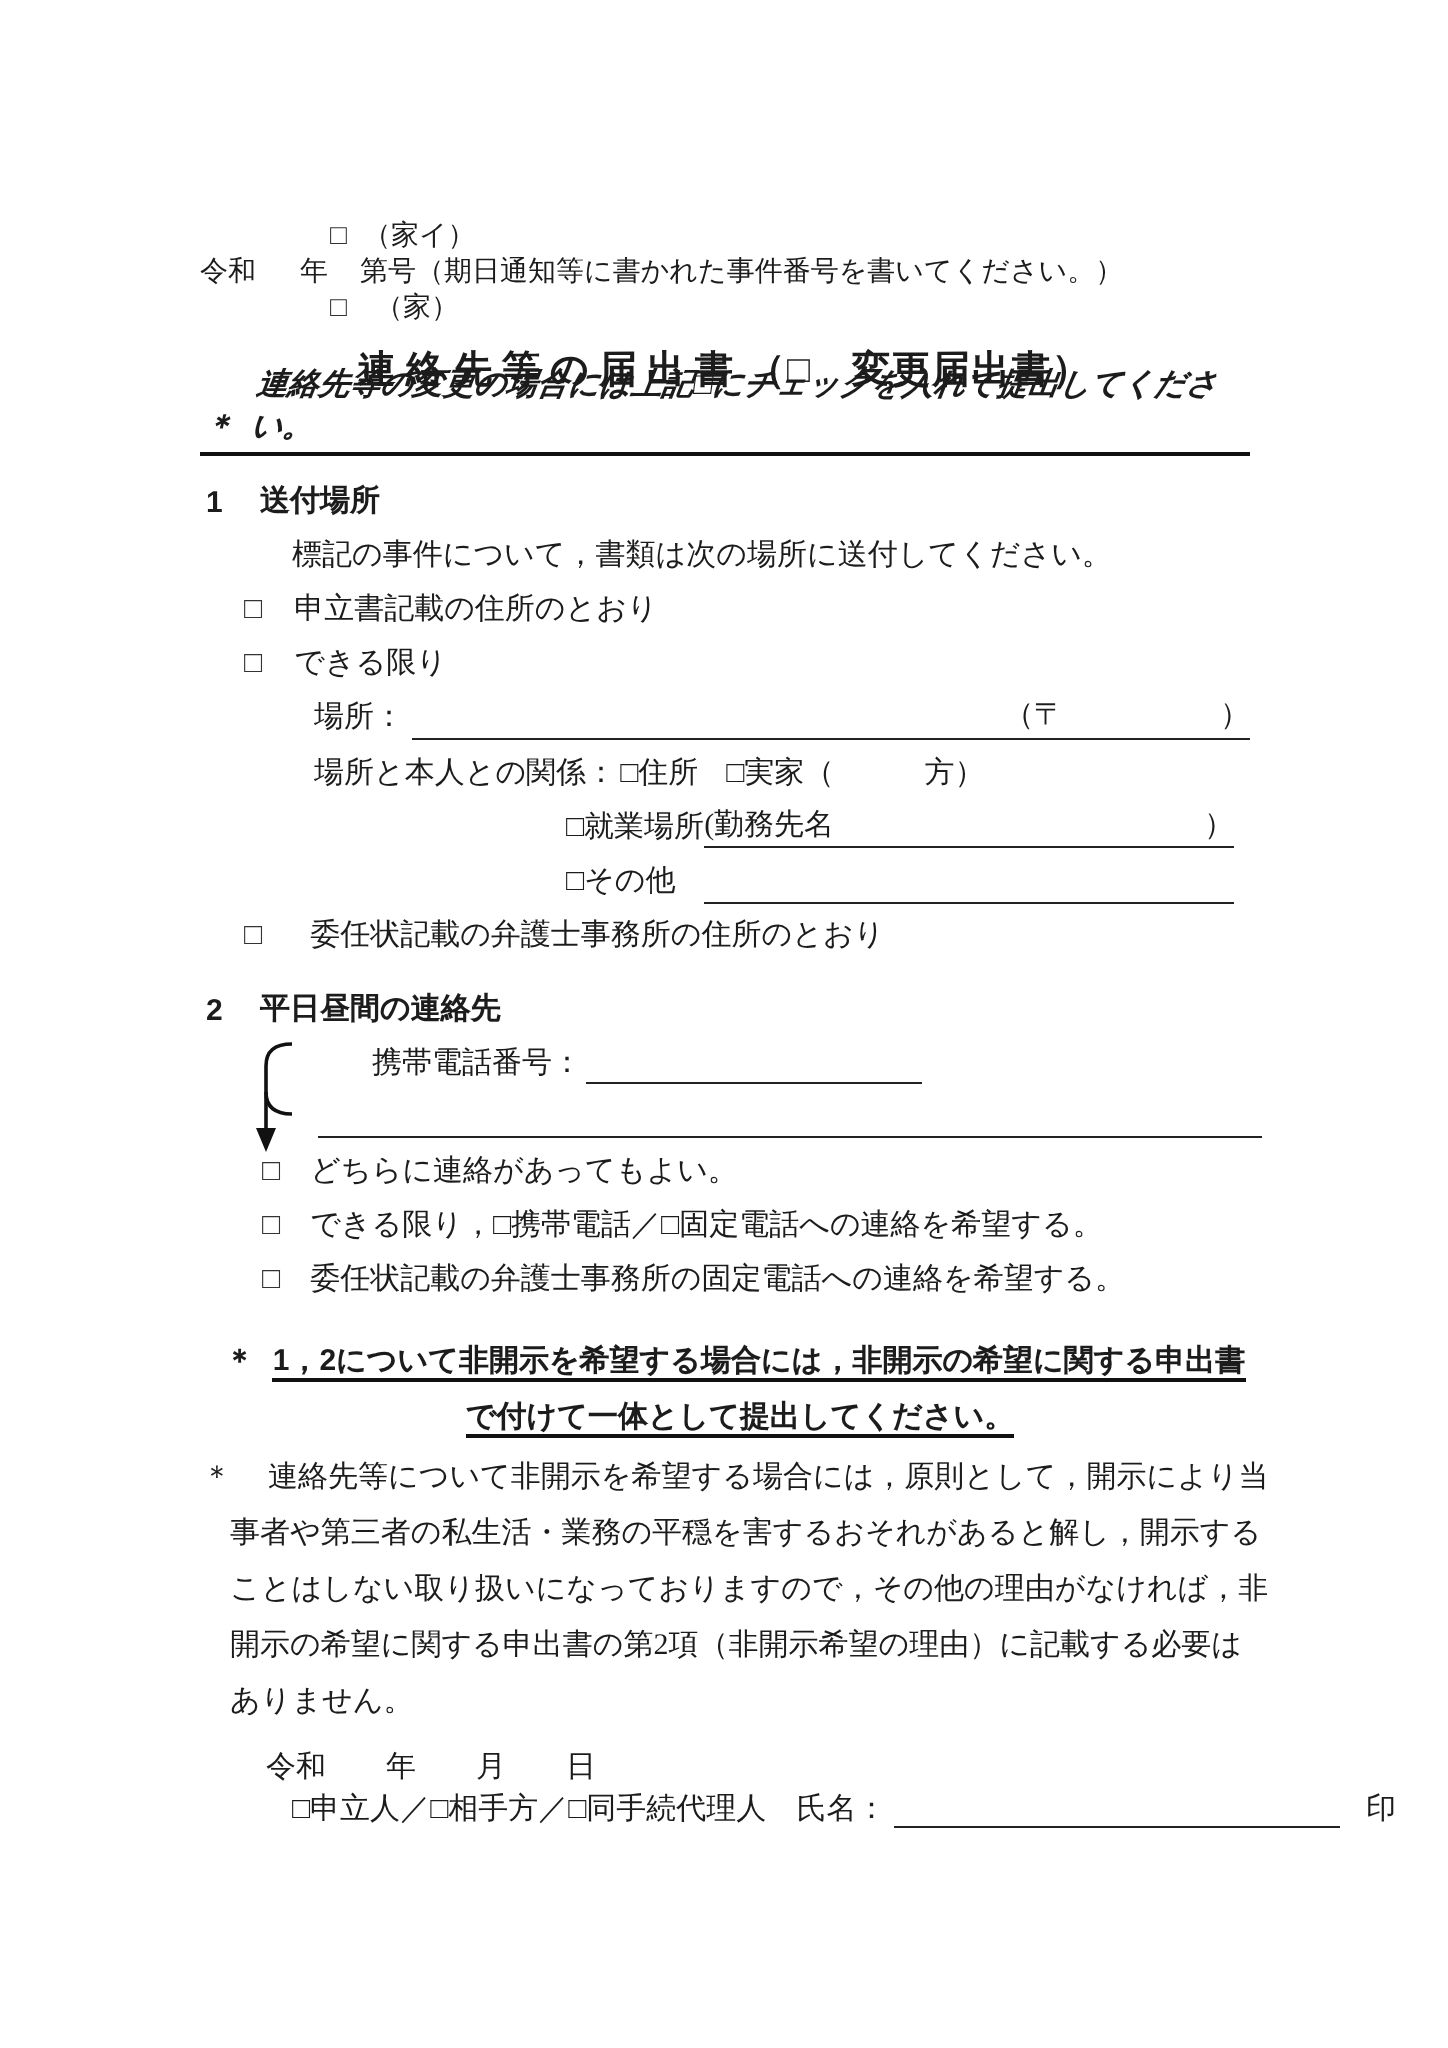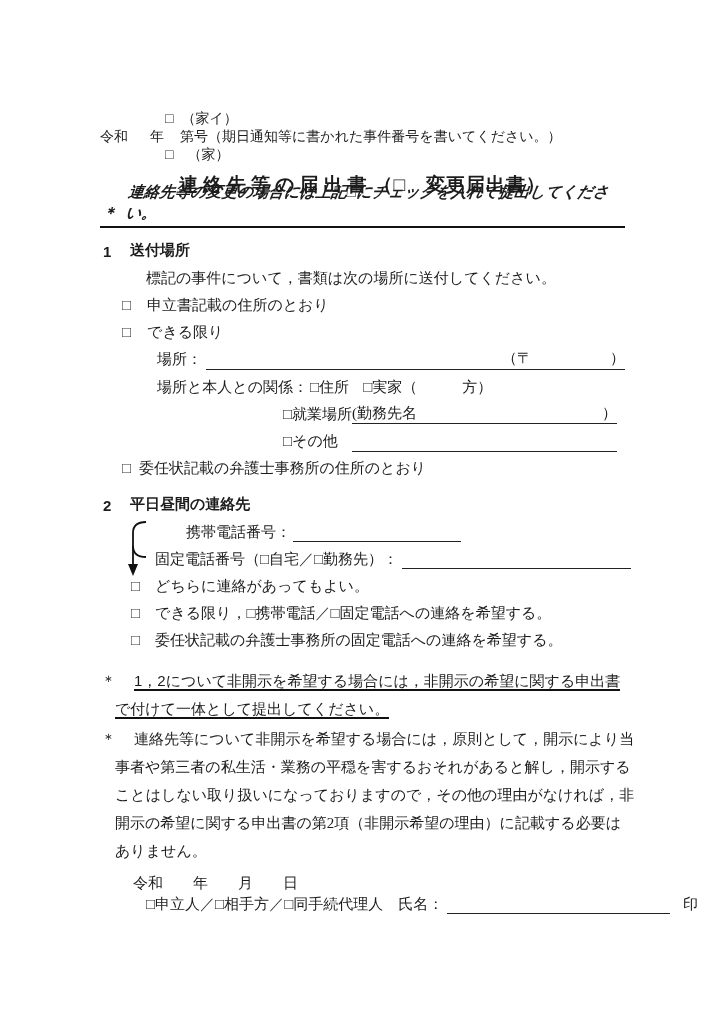--- a/index.html
+++ b/index.html
@@ -28,21 +28,21 @@
               font-size:15.5px;font-weight:bold;display:flex;align-items:flex-end;
               padding-bottom:2px;box-sizing:border-box;}
   .title-note .txt{font-style:italic;transform:skewX(-8deg);display:inline-block;}
   .title-note .mk{font-style:italic;display:inline-block;width:26px;padding-left:2px;}
   .sec-head{margin-top:9px;height:27.2px;display:flex;align-items:flex-end;
             padding-bottom:4px;box-sizing:border-box;font-weight:bold;font-size:15px;}
   .sec-num{display:inline-block;width:27px;padding-left:3px;}
   
   .notes{margin-top:13px;}
   .nline{line-height:28px;white-space:nowrap;}
-  .note1 .nline{font-weight:normal;}
+  .note1 .nline{font-weight:bold;text-align:center;}
   .note1 .u{border-bottom:2px solid #111;}
   .nmk{display:inline-block;width:33px;padding-left:1px;}
   .cont{padding-left:15px;}
   
   .phone-block{position:relative;}
   .brace-svg{position:absolute;left:26px;top:2px;}
   
   .date-row{margin-top:4px;height:26px;display:flex;align-items:flex-end;
             padding-bottom:2px;box-sizing:border-box;}
   .sign-row{height:27px;display:flex;padding-bottom:2px;
@@ -115,40 +115,39 @@
       <span class="grow"></span>
       <span>）</span>
     </span>
   </div>
   <div class="row" style="margin-left:183px">
     <span>□その他</span>
     <span class="blank grow" style="margin-left:14px;margin-right:8px"></span>
   </div>
   <div class="row" style="margin-left:22px">
     <span class="cb">□</span>
-    <span style="margin-left:8px">委任状記載の弁護士事務所の住所のとおり</span>
+    <span style="margin-left:24px">委任状記載の弁護士事務所の住所のとおり</span>
   </div>
 
   <div class="sec-head gothic">
     <span class="sec-num">2</span>
     <span>平日昼間の連絡先</span>
   </div>
 
   <div class="phone-block">
     <svg class="brace-svg" width="24" height="58" viewBox="0 0 24 58">
       <path d="M20 2 Q7 2 7 13 L7 45" stroke="#111" stroke-width="1.8" fill="none"></path>
       <path d="M7 26 Q7 37 20 37" stroke="#111" stroke-width="1.8" fill="none"></path>
       <polygon points="2,44 12,44 7,56" fill="#111"></polygon>
     </svg>
     <div class="row" style="margin-left:86px">
       <span>携帯電話番号：</span>
       <span class="blank" style="width:168px;margin-left:2px"></span>
     </div>
     <div class="row" style="margin-left:55px">
-      <span>固定電話番号（□自宅／□勤務先）：</span>
       <span class="blank grow" style="margin-left:4px;margin-right:-6px"></span>
     </div>
   </div>
 
   <div class="row" style="margin-left:31px">
     <span class="cb">□</span>
     <span style="margin-left:15px">どちらに連絡があってもよい。</span>
   </div>
   <div class="row" style="margin-left:31px">
     <span class="cb">□</span>

